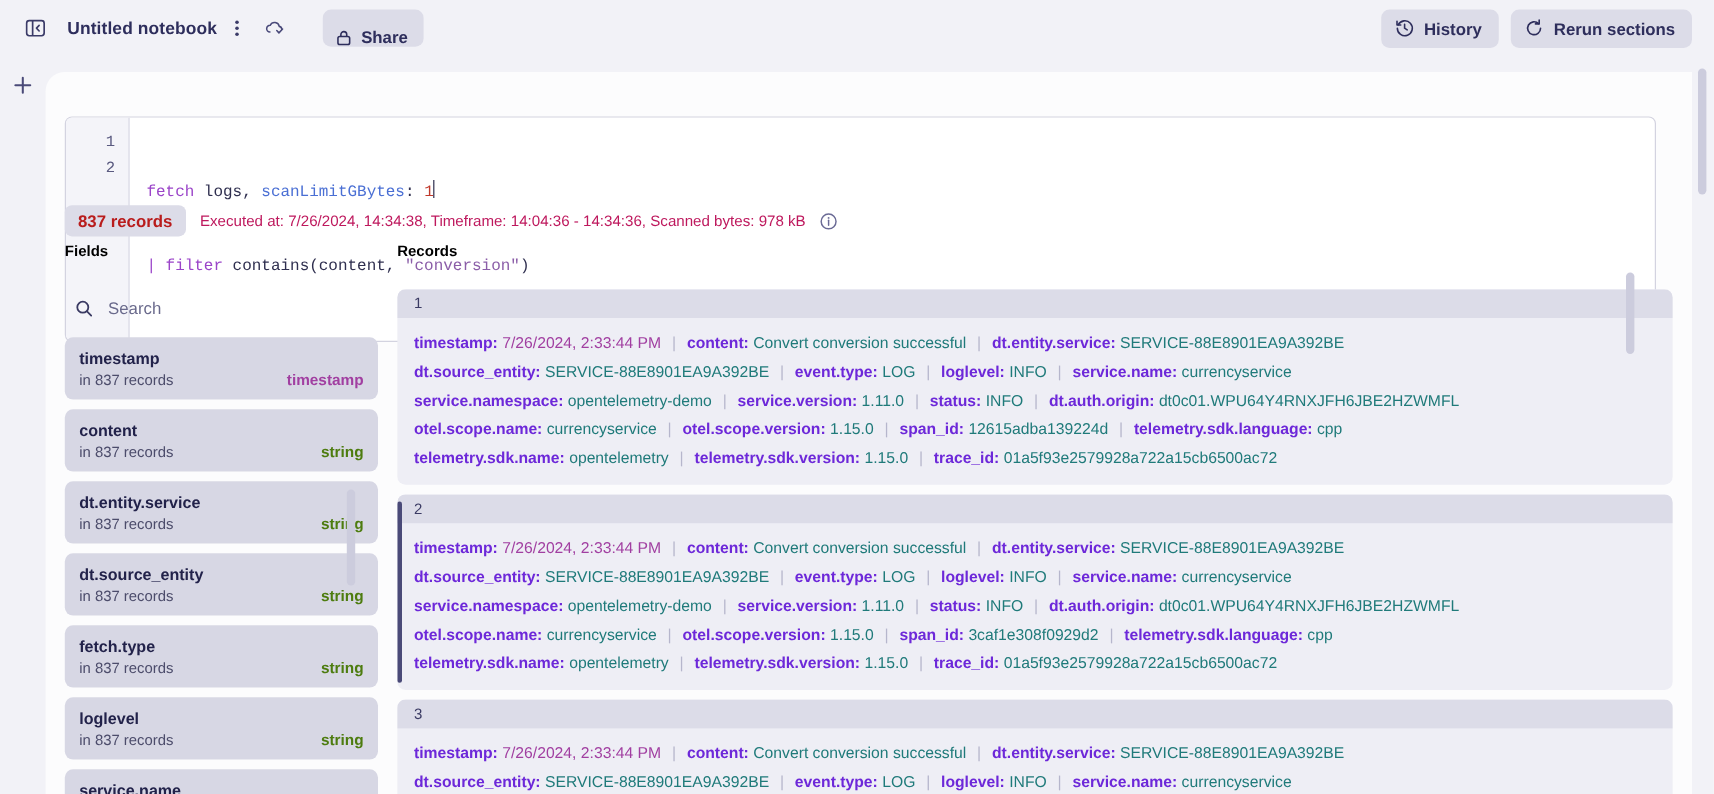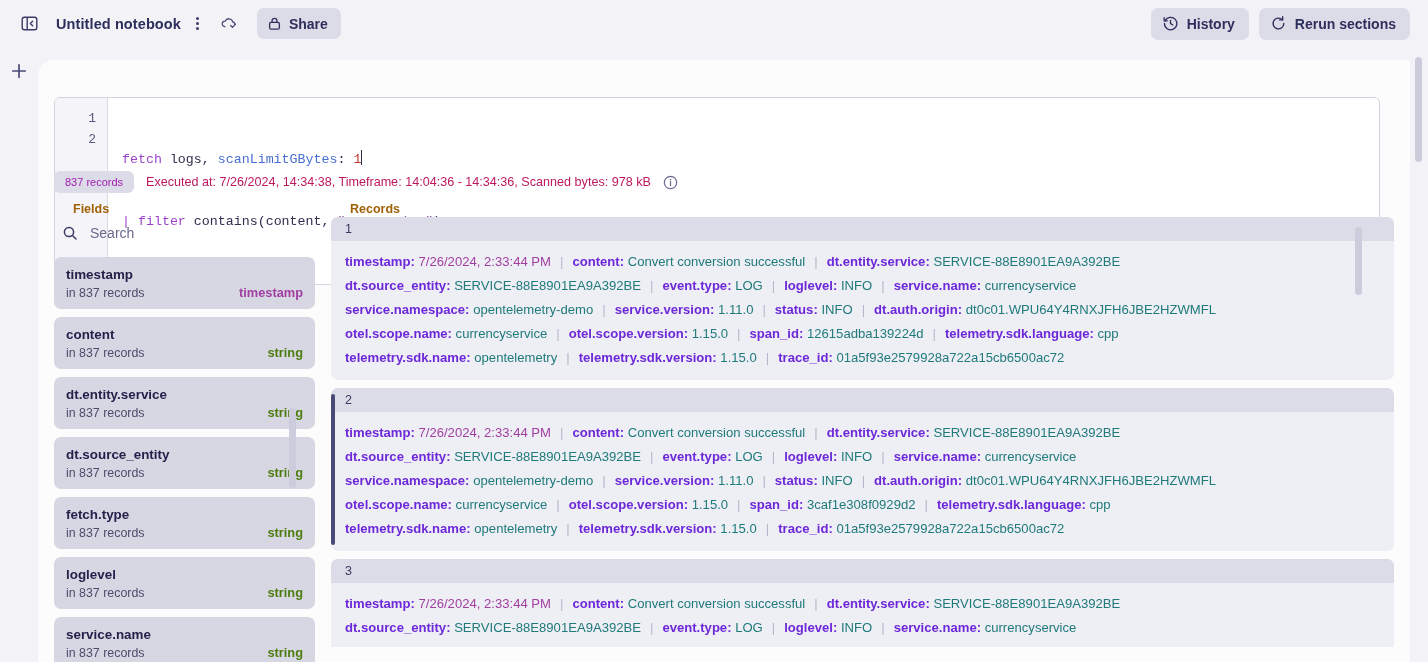--- a/index.html
+++ b/index.html
@@ -25,24 +25,24 @@
   }
   .nb-title {
     font-size: 14.5px; font-weight: 600; color: #2e2e5c;
     margin-left: 12px; margin-right: 4px; letter-spacing: .1px;
     cursor: text; white-space: nowrap;
   }
   .kebab { width: 26px; height: 30px; display:flex; align-items:center; justify-content:center; cursor:pointer; }
   .kebab i { display:block; width:3px; height:3px; border-radius:50%; background:#3b3b68; margin:1.6px 0; }
   .cloud { margin-left: 4px; }
   .share-btn {
-    display: flex; align-items: center; gap: 7px;
+    display: flex; align-items: flex-end; gap: 7px;
     height: 31px; padding: 0 13px 0 10px;
     background: #dcdce8; border-radius: 7px; cursor: pointer;
-    margin-left: 12px;
+    margin-left: 24px;
   }
   .share-btn span { font-size: 14px; font-weight: 600; color: #2e2e5c; }
   .topbar-right { margin-left: auto; display: flex; align-items: center; gap: 10px; padding-right: 4px; padding-left: 24px;}
   .pill-btn {
     display: flex; align-items: center; gap: 8px;
     height: 32px; padding: 0 14px 0 11px;
     background: #dcdce8; border-radius: 7px; cursor: pointer;
   }
   .pill-btn span { font-size: 14px; font-weight: 600; color: #2e2e5c; white-space: nowrap; }
 
@@ -93,30 +93,30 @@
     vertical-align:-2px; margin-left:0px;
   }
 
   
   .status {
     position: absolute; left: 16px; top: 111px;
     display: flex; align-items: center; gap: 12px;
   }
   .badge {
     background: #dcdce8; border-radius: 6px; padding: 5px 11px;
-    font-size: 11px; font-weight: 400; color: #a21caf;
+    font-size: 14px; font-weight: 700; color: #b91c1c;
     cursor: pointer;
   }
   .status-text { font-size: 12.6px; color: #be185d; white-space: nowrap; }
   .info-ico { cursor: pointer; display:flex; }
 
   
   .results { position: absolute; left: 16px; top: 142px; width: 1340px; height: 460px; }
   .col-title {
-    font-size: 12.5px; font-weight: 700; color: #a16207; margin-bottom: 1px; padding-left: 19px;
+    font-size: 12.5px; font-weight: 700; color: #000000; margin-bottom: 25px;
   }
   .fields-col { position: absolute; left: 0; top: 0; width: 261px; }
   .records-col { position: absolute; left: 277px; top: 0; width: 1063px; }
 
   .search-row {
     display: flex; align-items: center; gap: 10px;
     height: 32px; padding: 0 6px 0 8px; margin-bottom: 8px; cursor: text;
   }
   .search-row input {
     border: none; outline: none; background: transparent;

